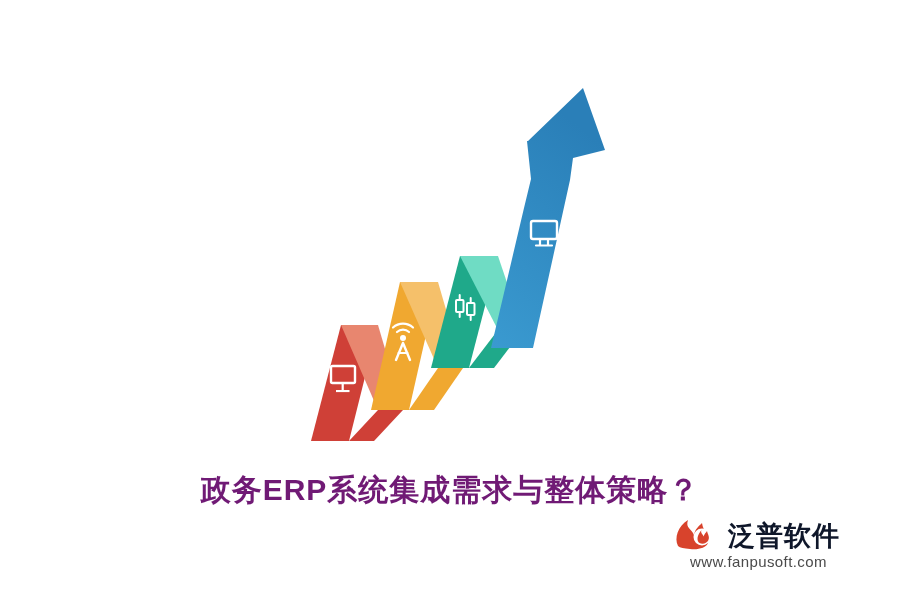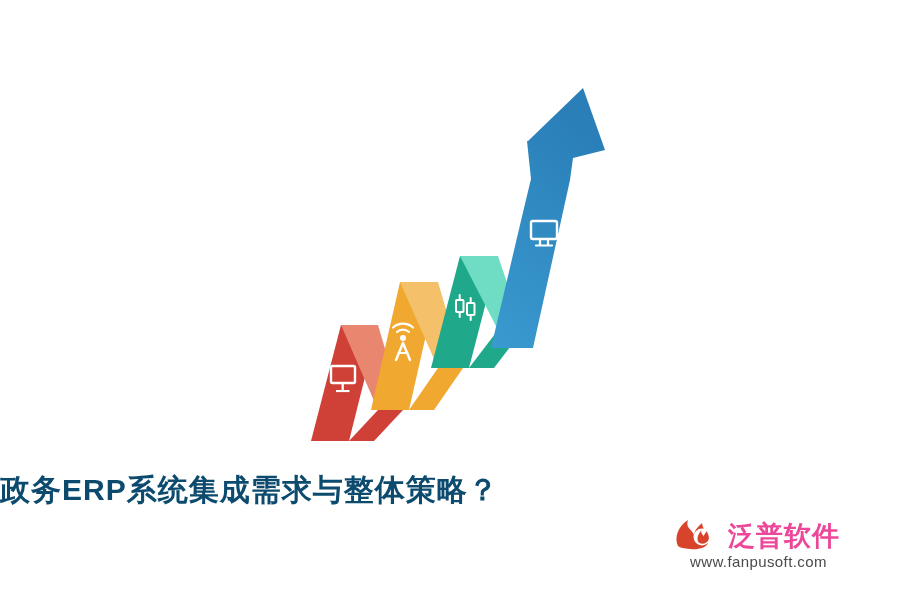--- a/index.html
+++ b/index.html
@@ -26,41 +26,42 @@
     left: 0;
     top: 0;
     width: 900px;
     height: 600px;
   }
   .caption {
     position: absolute;
     left: 0;
     top: 470px;
     width: 900px;
+    text-align: center;
     font-size: 30px;
     font-weight: bold;
     letter-spacing: 1px;
-    color: #0c4a6e;
+    color: #701a75;
     font-family: "Liberation Sans", sans-serif;
     white-space: nowrap;
   }
   .brand {
     position: absolute;
     right: 18px;
     bottom: 22px;
     width: 210px;
     height: 62px;
   }
   .brand-name {
     position: absolute;
     left: 56px;
     top: 2px;
     font-size: 27px;
     font-weight: bold;
-    color: #ec4899;
+    color: #0f172a;
     font-family: "Liberation Sans", sans-serif;
     letter-spacing: 1px;
   }
   .brand-url {
     position: absolute;
     left: 18px;
     top: 37px;
     font-size: 15px;
     color: #4a4a4a;
     font-family: "Liberation Sans", sans-serif;

